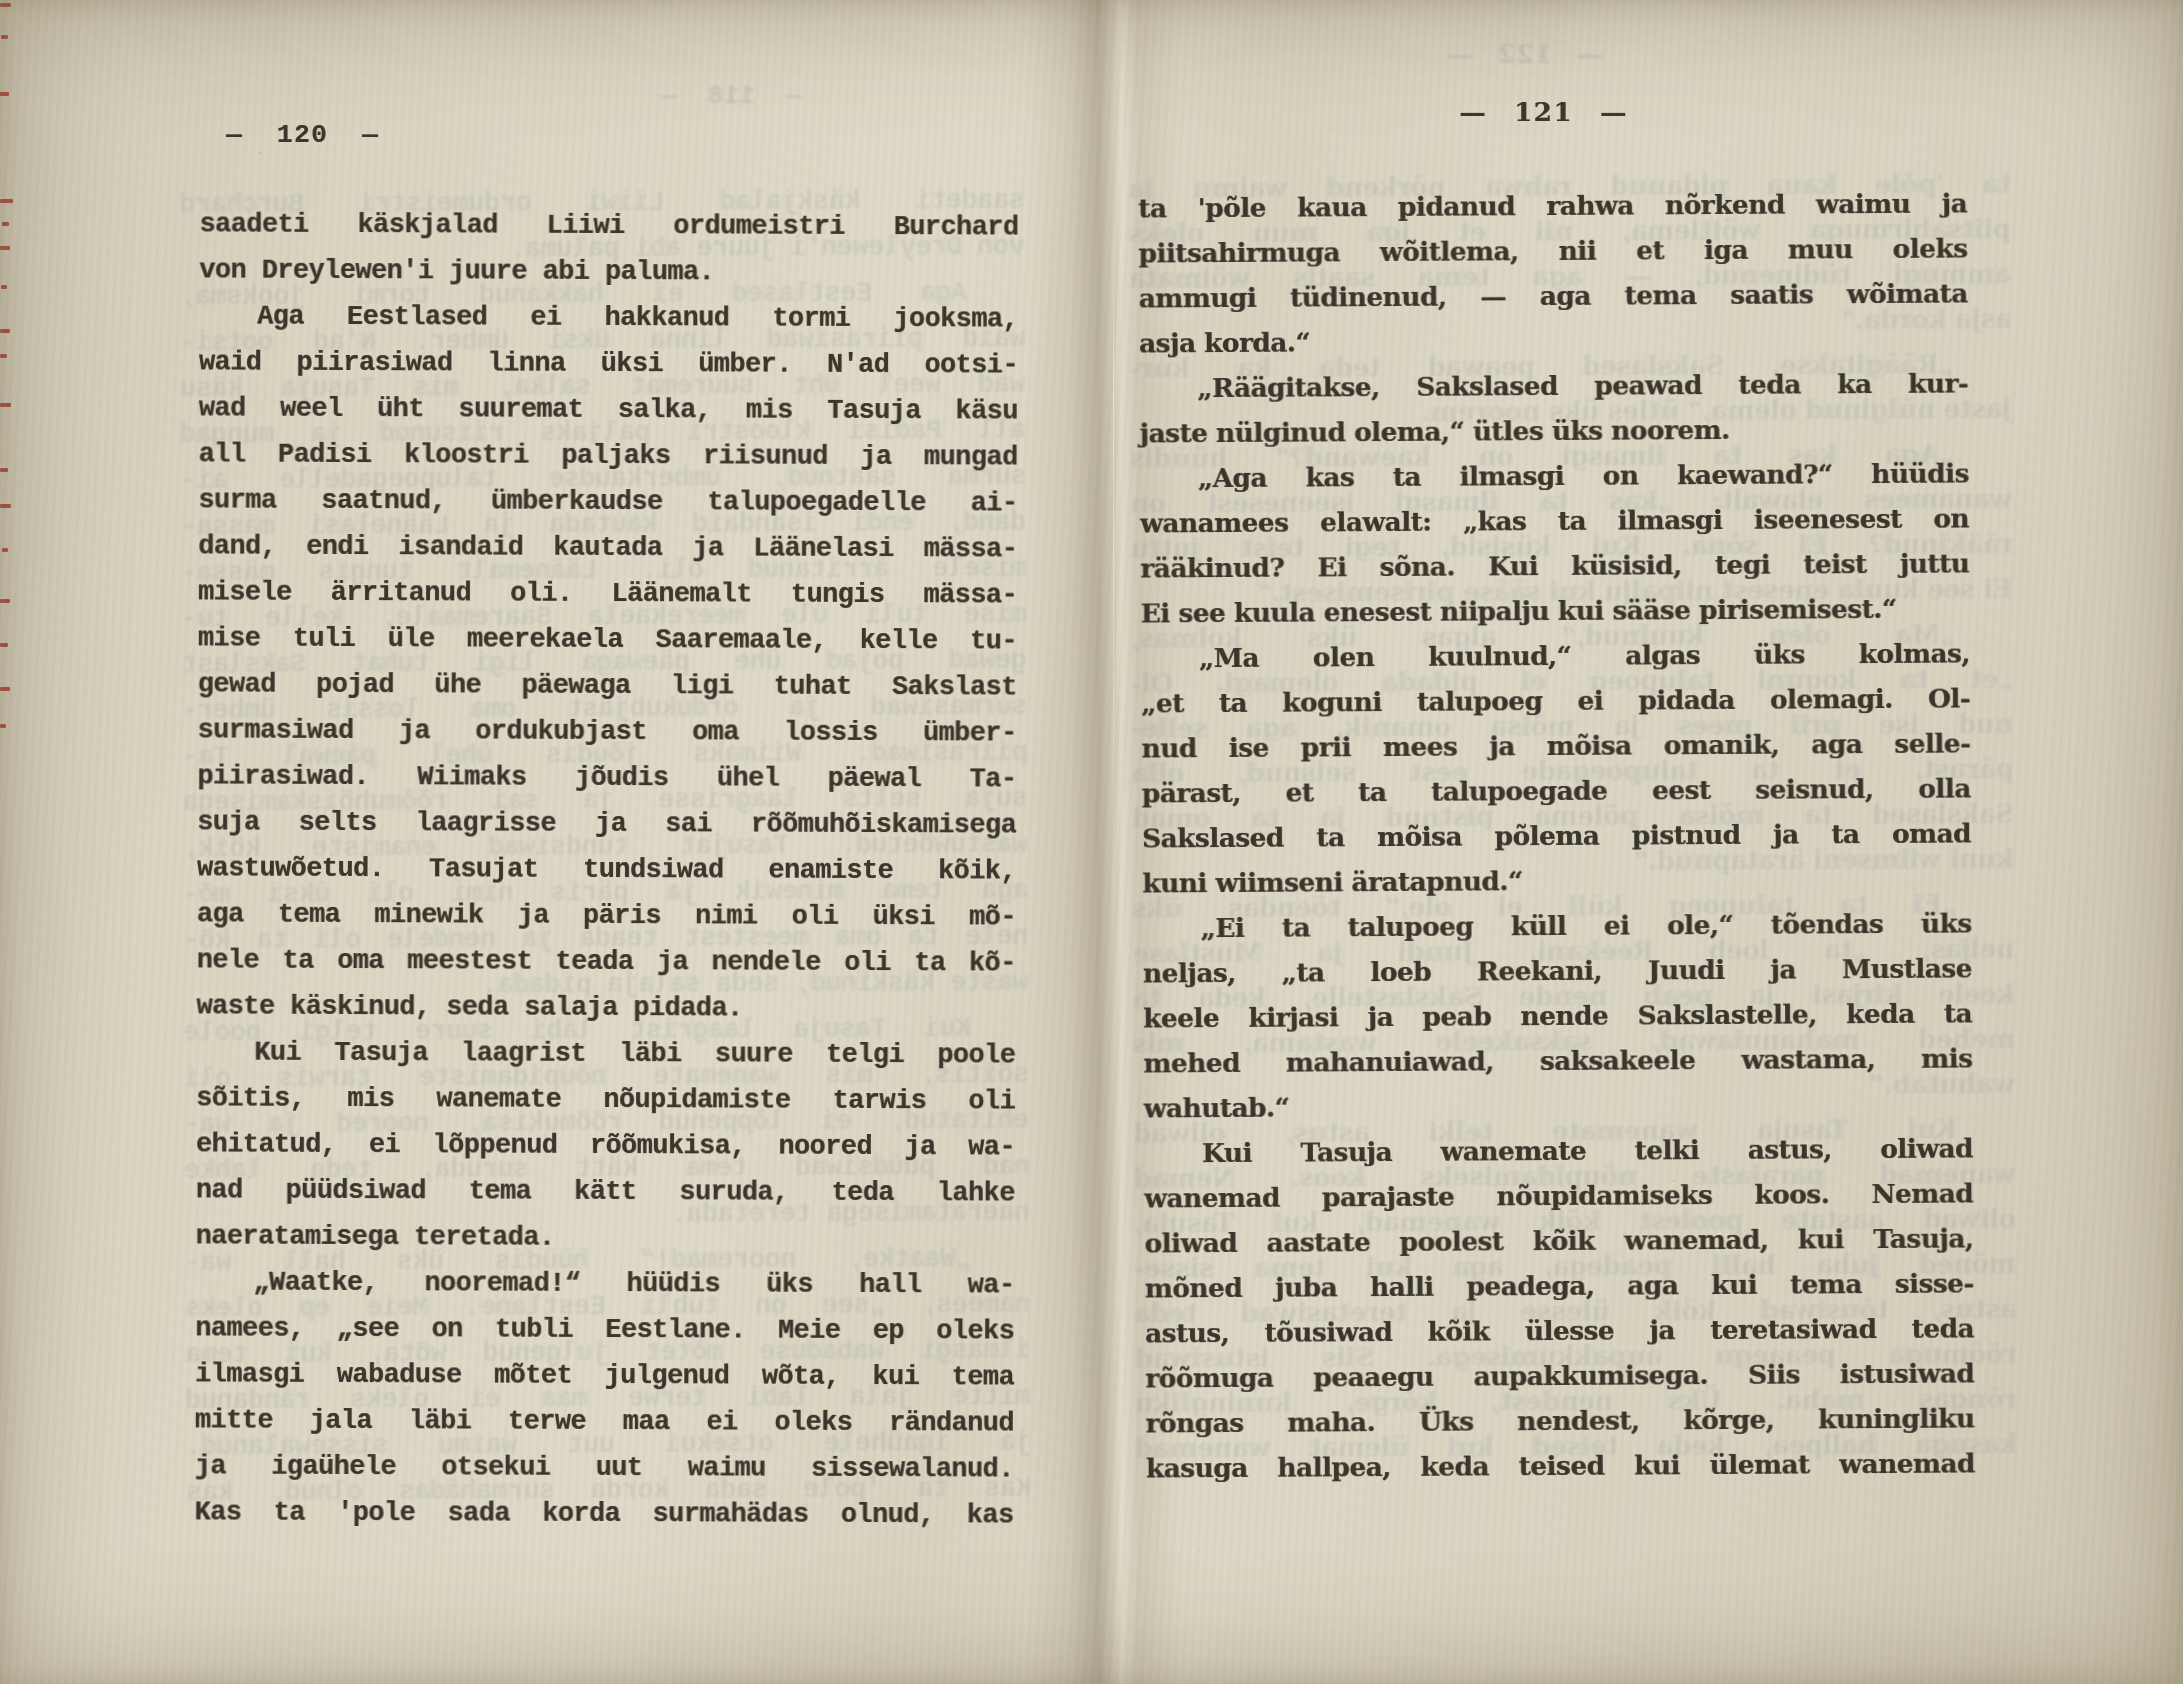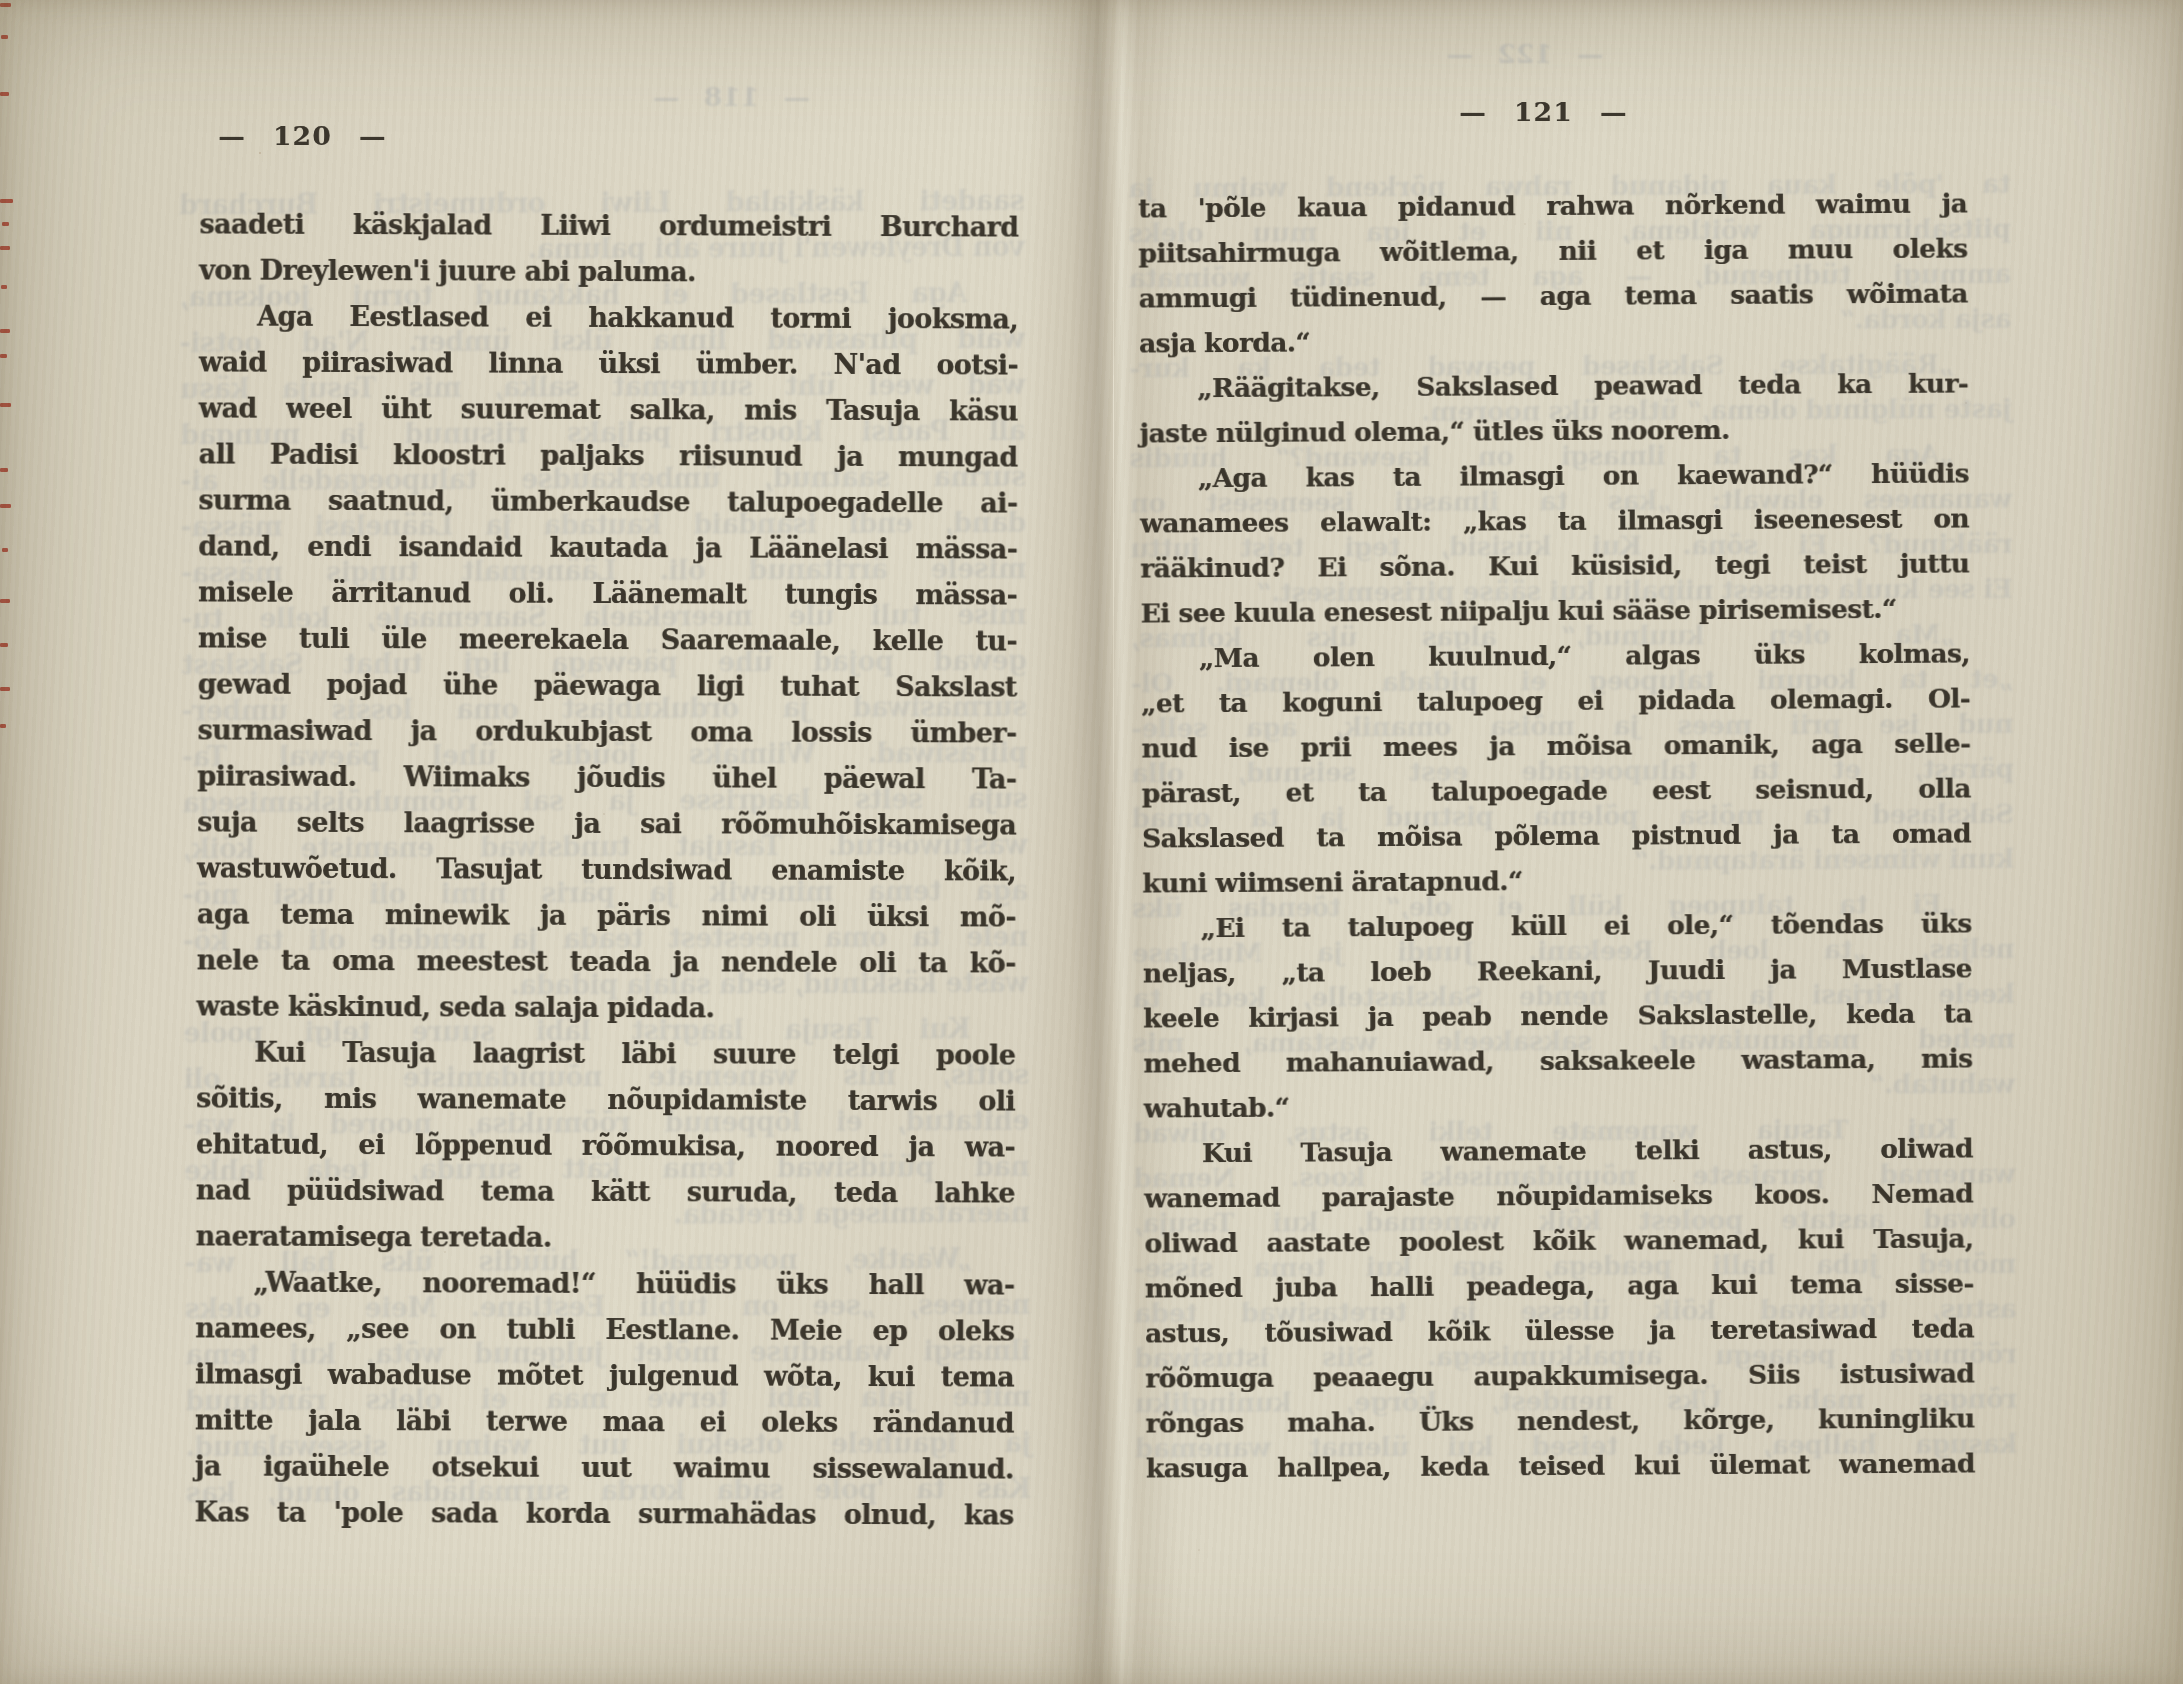--- a/index.html
+++ b/index.html
@@ -69,21 +69,21 @@
   .edge-marks i:nth-child(10){top:403px;width:10.7px}
   .edge-marks i:nth-child(11){top:468px;width:7.6px}
   .edge-marks i:nth-child(12){top:504px;width:11.3px}
   .edge-marks i:nth-child(13){top:548px;width:6.3px;left:1.9px}
   .edge-marks i:nth-child(14){top:599px;width:10px}
   .edge-marks i:nth-child(15){top:643px;width:7.6px}
   .edge-marks i:nth-child(16){top:687px;width:9.5px}
   .edge-marks i:nth-child(17){top:724px;width:5.7px}
 
   .page{position:absolute;top:0;height:100%;}
-  .page-left{left:0;width:1071px;}
+  .page-left{left:0;width:1071px;font-family:Liberation Mono, monospace;}
   .page-right{left:1071px;width:1112px;}
 
   .header{
     position:absolute;z-index:3;
     color:var(--ink);font-weight:700;font-size:26.5px;
     letter-spacing:1.3px;word-spacing:16.4px;text-align:center;
     opacity:.92;filter:blur(0.2px);
     text-shadow:0.3px 0.3px 0.5px rgba(46,41,32,.45);
   }
   .hdr-left{left:208px;top:120px;width:189px;}

